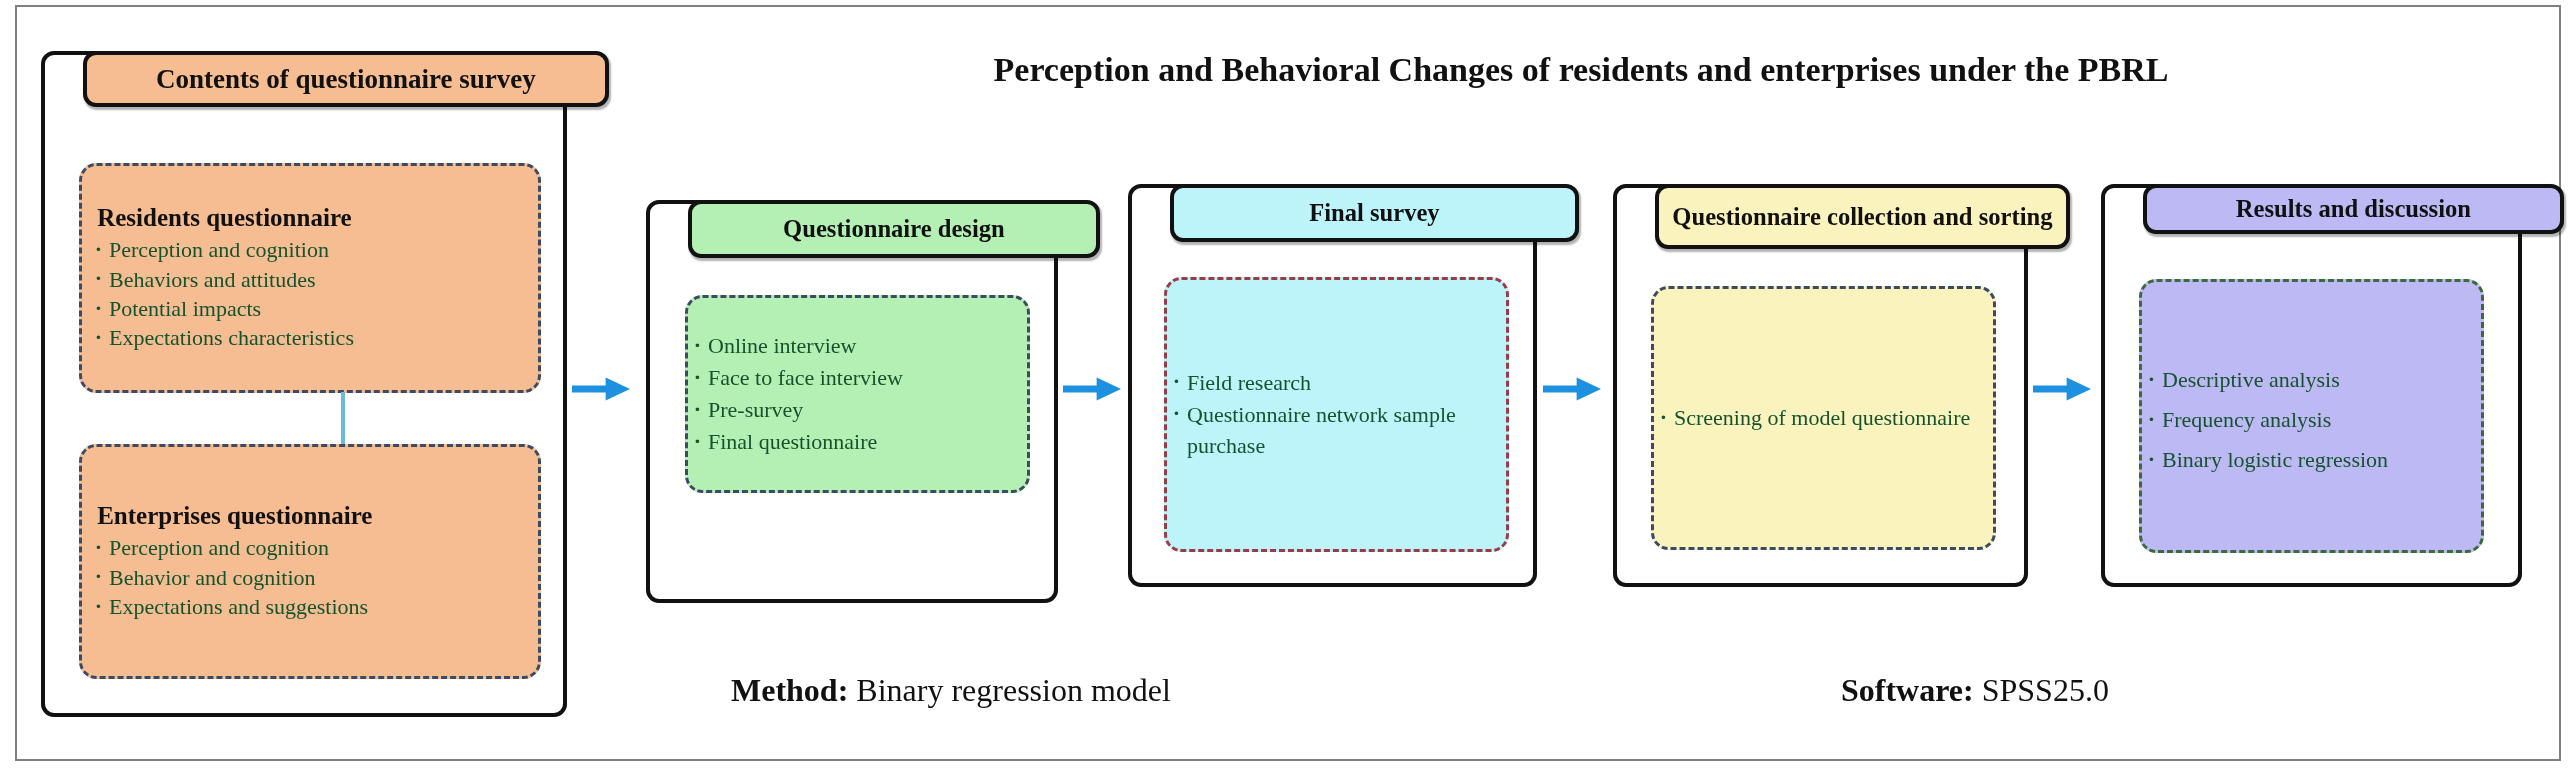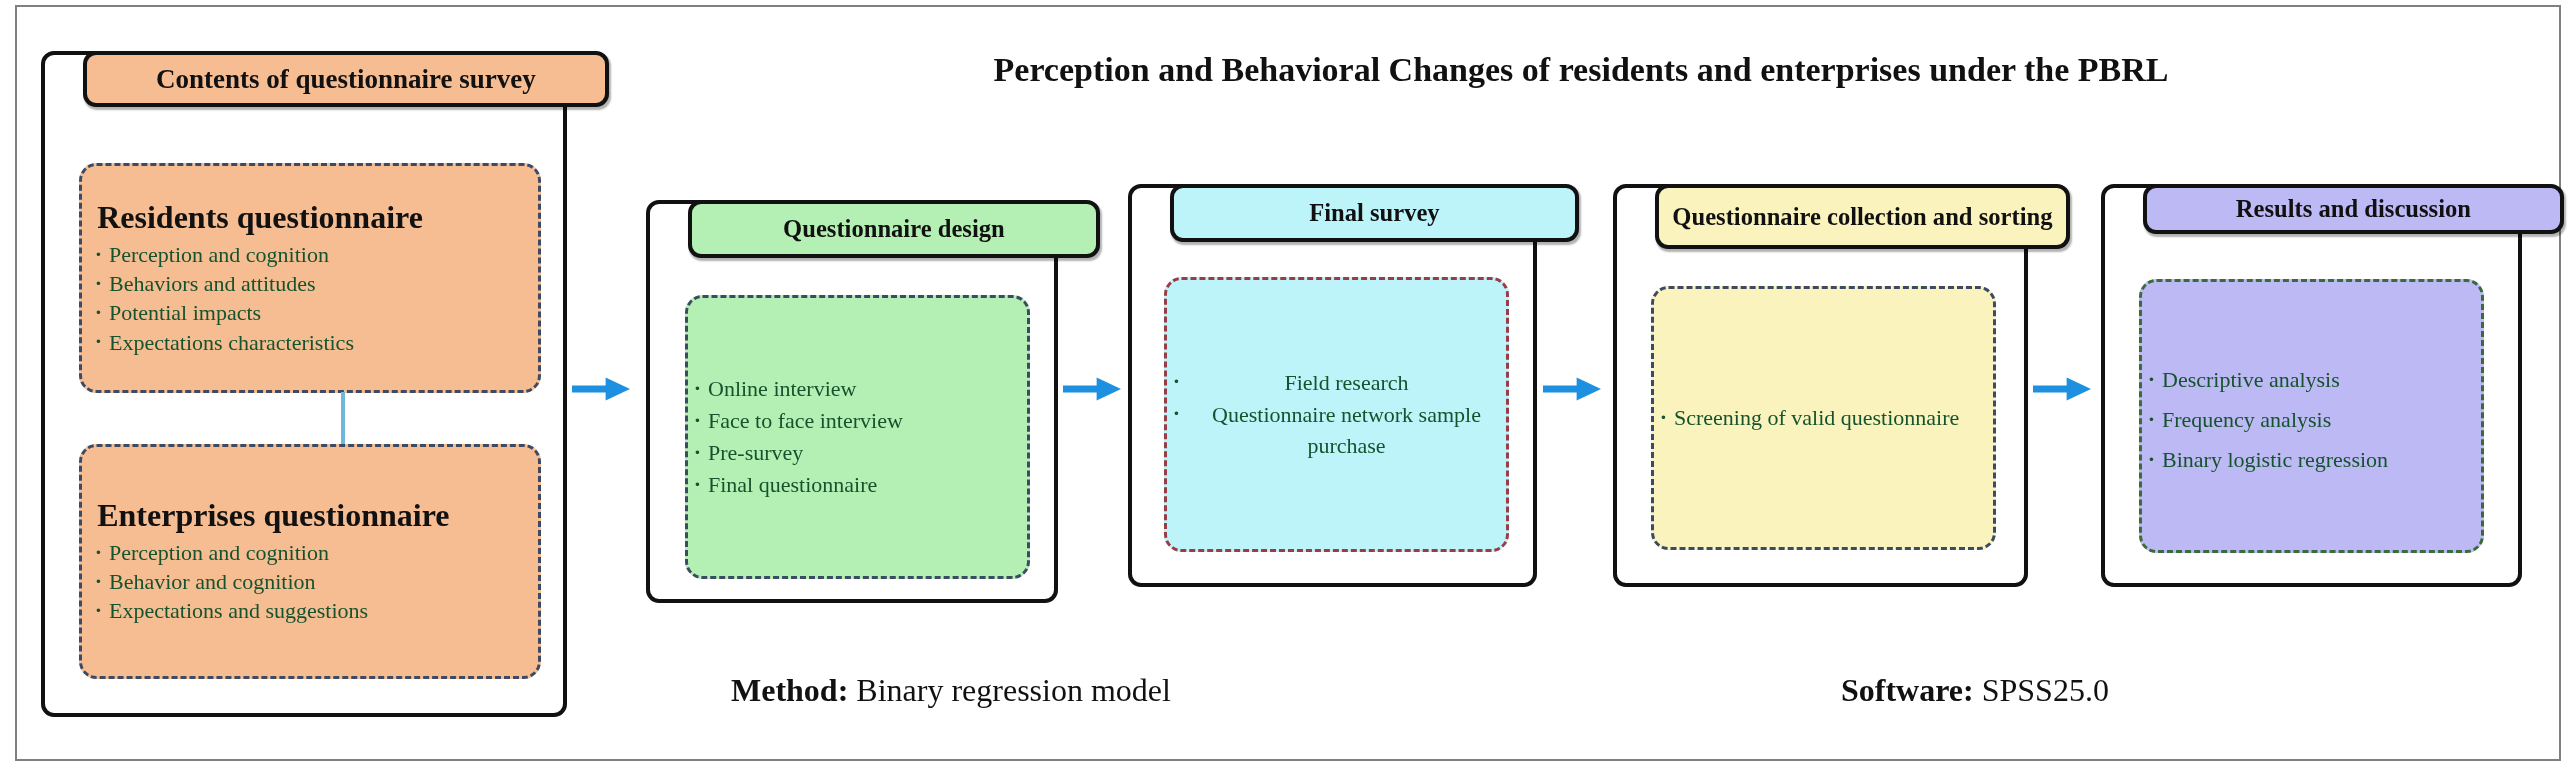--- a/index.html
+++ b/index.html
@@ -109,21 +109,21 @@
   }
   .orange-sub {
     left: 34px;
     width: 462px;
     background: #F6BC92;
     border-color: #3D4A63;
     padding: 10.5px 7px 10.5px 7px;
   }
   #residents-box { top: 108px; height: 230px; }
   #enterprises-box { top: 389px; height: 235px; }
-  .orange-sub .sub-title { font-size: 32px; margin: 0 0 3.5px 8.2px; font-family: Liberation Serif, serif; }
+  .orange-sub .sub-title { font-size: 25px; margin: 0 0 3.5px 8.2px; font-family: Liberation Serif, serif; }
   .orange-sub .bullet-list li { font-size: 22px; line-height: 1.33; }
 
   
   #orange-connector {
     position: absolute;
     left: 296px;
     top: 337px;
     width: 4.1px;
     height: 54px;
     background: #6FB7DC;
@@ -138,33 +138,33 @@
     text-align: center;
     font-size: 34px;
     font-weight: bold;
     color: #111111;
   }
 
   
   #stage-design { left: 646px; top: 200px; width: 412px; height: 403px; }
   #stage-design-header { width: 412px; height: 58px; background: #B4F0B4; font-size: 24.6px; }
   #stage-design-body {
-    left: 35px; top: 91px; width: 345px; height: 284px;
+    left: 35px; top: 91px; width: 345px; height: 198px;
     background: #B4F0B4; border-color: #3D4A63;
   }
   #stage-design-body .bullet-list li { font-size: 22px; line-height: 1.45; }
 
   
   #stage-survey { left: 1128px; top: 184px; width: 409px; height: 403px; }
   #stage-survey-header { width: 409px; height: 58px; background: #BDF4FA; font-size: 24.6px; }
   #stage-survey-body {
     left: 32px; top: 89px; width: 345px; height: 275px;
     background: #BDF4FA; border-color: #9B3B46;
   }
-  #stage-survey-body .bullet-list li { font-size: 22px; line-height: 1.45; text-align: center; }
+  #stage-survey-body .bullet-list li { font-size: 22px; line-height: 1.45; }
 
   
   #stage-collection { left: 1613px; top: 184px; width: 415px; height: 403px; }
   #stage-collection-header { width: 415px; height: 65px; background: #FAF3BE; font-size: 24.6px; }
   #stage-collection-body {
     left: 34px; top: 98px; width: 345px; height: 264px;
     background: #FAF3BE; border-color: #3D4A63;
   }
   #stage-collection-body .bullet-list li { font-size: 22px; line-height: 1.45; }
 
@@ -267,21 +267,21 @@
   </div>
 
   <svg class="arrow" id="arrow-3" viewBox="0 0 100 44">
     <path d="M0 16 H58 V2 L100 22 L58 42 V28 H0 Z" fill="#1E90E0"></path>
   </svg>
 
   <div class="stage" id="stage-collection">
     <div class="stage-header" id="stage-collection-header">Questionnaire collection and sorting</div>
     <div class="stage-body" id="stage-collection-body">
       <ul class="bullet-list">
-        <li>Screening of valid questionnaire</li>
+        <li>Screening of model questionnaire</li>
       </ul>
     </div>
   </div>
 
   <svg class="arrow" id="arrow-4" viewBox="0 0 100 44">
     <path d="M0 16 H58 V2 L100 22 L58 42 V28 H0 Z" fill="#1E90E0"></path>
   </svg>
 
   <div class="stage" id="stage-results">
     <div class="stage-header" id="stage-results-header">Results and discussion</div>

